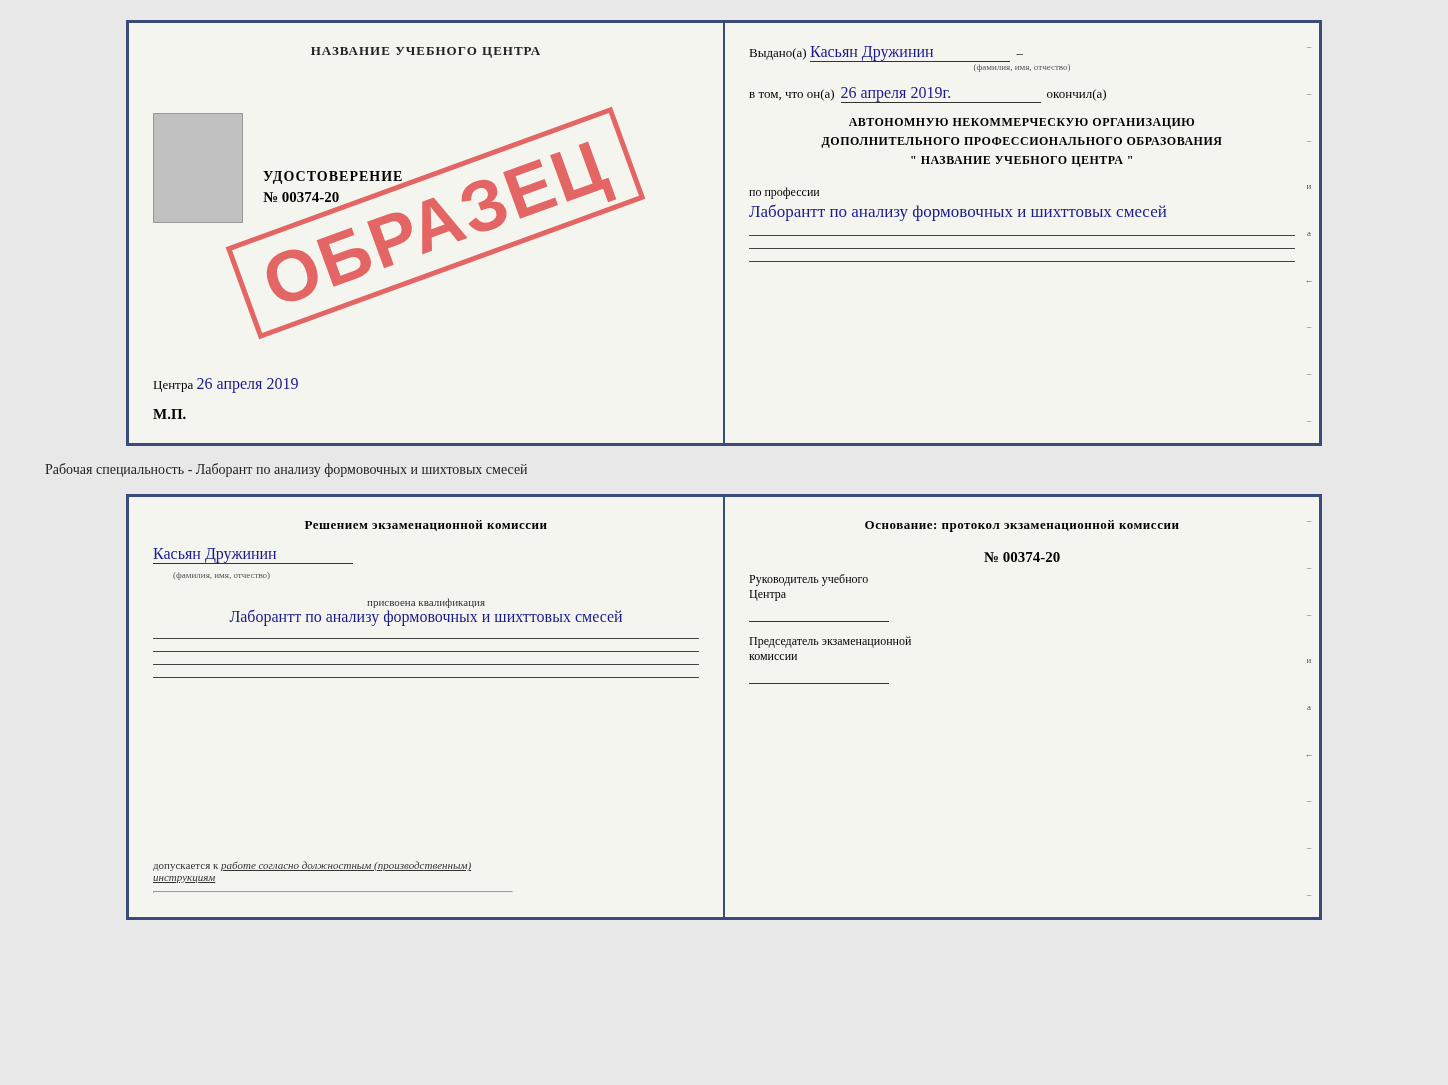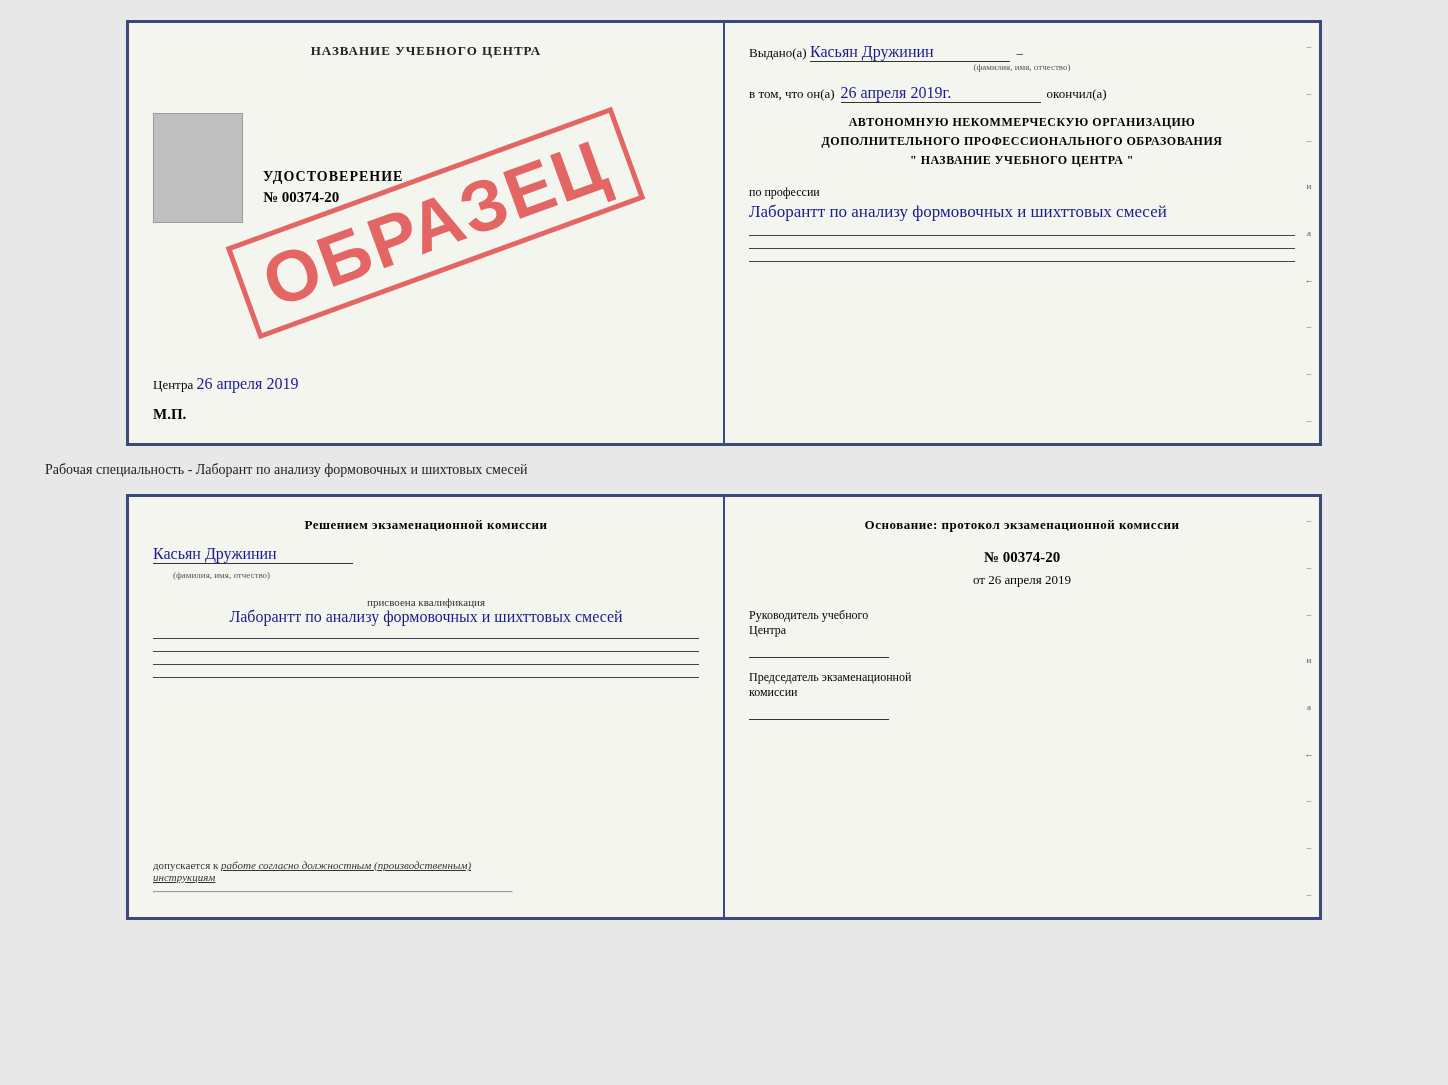--- a/index.html
+++ b/index.html
@@ -412,24 +412,20 @@
       <span class="italic-underline">работе согласно должностным (производственным) инструкциям</span>
       <hr style="margin-top:8px;">
     </div>
   </div>
 
   <div class="doc-right">
     <div class="osnovanie-block">Основание: протокол экзаменационной комиссии</div>
 
     <div class="protocol-number">№ 00374-20</div>
 
-    <div class="ot-date">
-      <span>от</span>
-      <span>26 апреля 2019</span>
-    </div>
 
     <div class="podpis-block">
       <div>Руководитель учебного</div>
       <div>Центра</div>
       <span class="signature-line"></span>
     </div>
 
     <div class="podpis-block">
       <div>Председатель экзаменационной</div>
       <div>комиссии</div>

